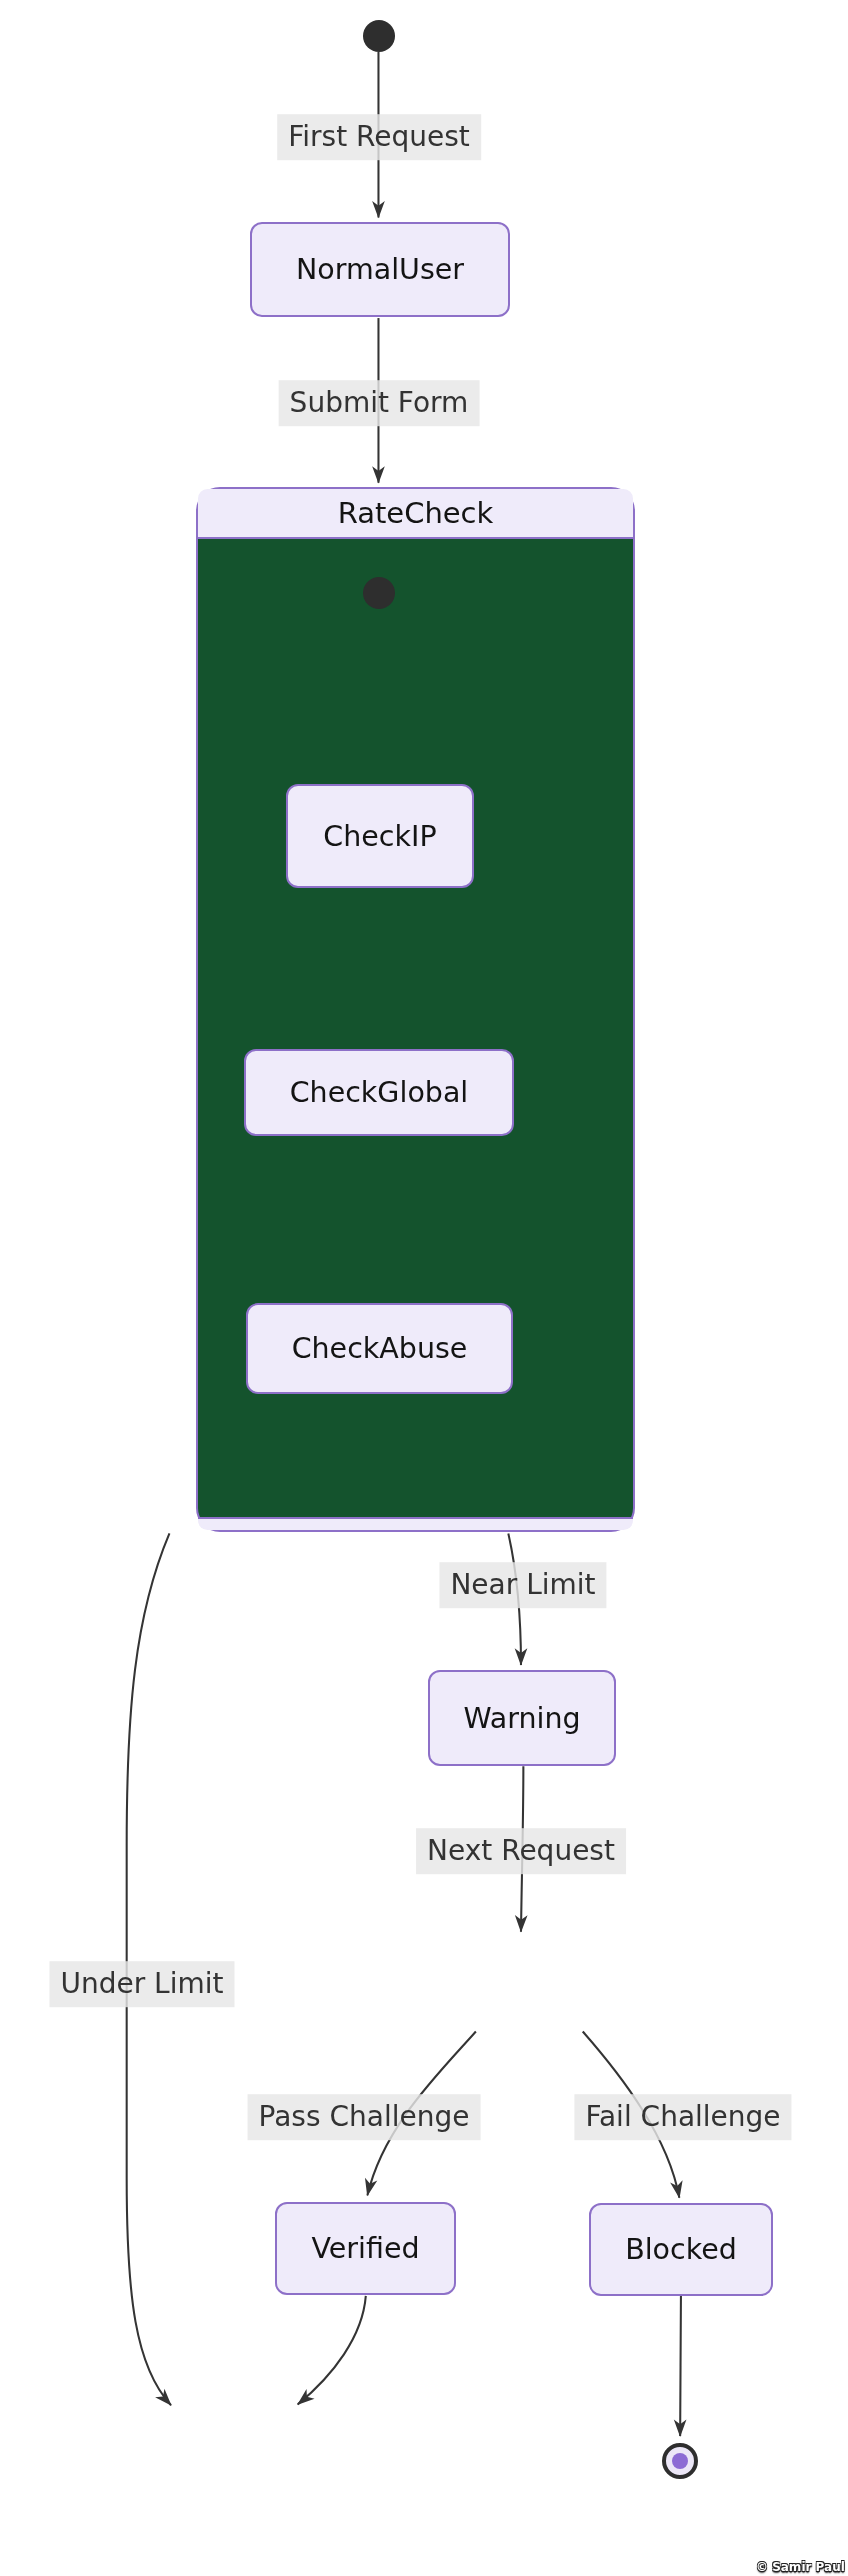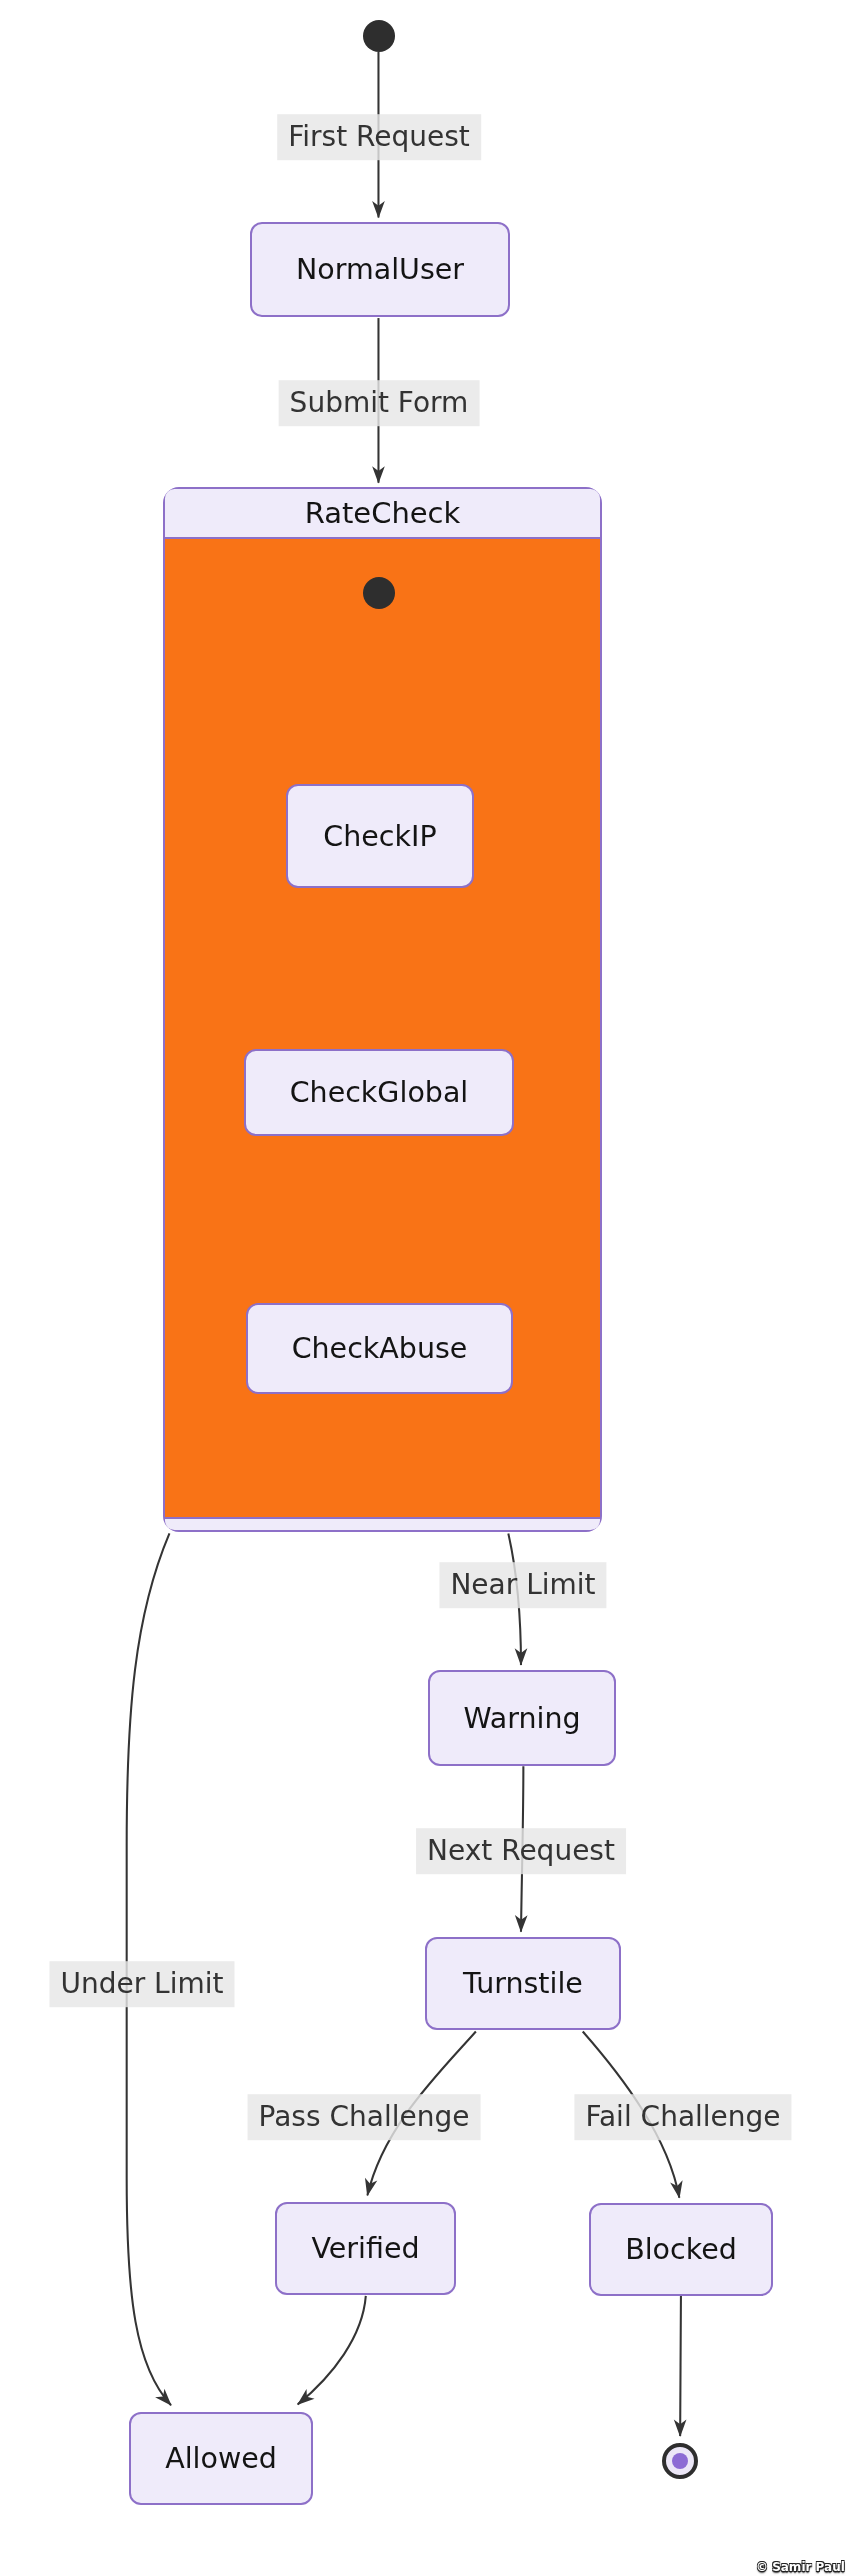--- a/index.html
+++ b/index.html
@@ -21,24 +21,24 @@
     border-radius:12px;
     display:flex;align-items:center;justify-content:center;
     color:var(--state-text,#141414);
     font-size:28.5px;
     box-sizing:border-box;
     white-space:nowrap;
   }
   .composite{
     position:absolute;z-index:2;
     border:2.4px solid var(--state-border,#8d70c8);
-    border-radius:16px;
-    background:#f97316;
+    border-radius:24px;
+    background:#14532d;
     box-sizing:border-box;
-    display:flex;flex-direction:column;
+    display:flex;flex-direction:column;margin-left:33px;
   }
   .composite-header{
     background:var(--state-fill,#efebfa);
     border-bottom:2px solid var(--state-border,#8d70c8);
     border-radius:9.5px 9.5px 0 0;
     height:48px;flex:0 0 auto;
     display:flex;align-items:center;justify-content:center;
     color:var(--state-text,#141414);
     font-size:29px;
   }
@@ -134,35 +134,29 @@
   </div>
 
   <div class="state" style="left:246px;top:1303px;width:267px;height:91px;">
     <span>CheckAbuse</span>
   </div>
 
   <div class="state" style="left:428px;top:1670px;width:188px;height:96px;">
     <span>Warning</span>
   </div>
 
-  <div class="state" style="left:425px;top:1937px;width:196px;height:93px;">
-    <span>Turnstile</span>
-  </div>
 
   <div class="state" style="left:275px;top:2202px;width:181px;height:93px;">
     <span>Verified</span>
   </div>
 
   <div class="state" style="left:589px;top:2203px;width:184px;height:93px;">
     <span>Blocked</span>
   </div>
 
-  <div class="state" style="left:129px;top:2412px;width:184px;height:93px;">
-    <span>Allowed</span>
-  </div>
 
   <div class="final-state" style="left:662px;top:2443px;">
     <div class="inner-dot"></div>
   </div>
 
   <div class="edge-label" style="left:379px;top:137px;">First Request</div>
   <div class="edge-label" style="left:379px;top:403px;">Submit Form</div>
   <div class="edge-label" style="left:523px;top:1585px;">Near Limit</div>
   <div class="edge-label" style="left:521px;top:1851px;">Next Request</div>
   <div class="edge-label" style="left:142px;top:1984px;">Under Limit</div>

